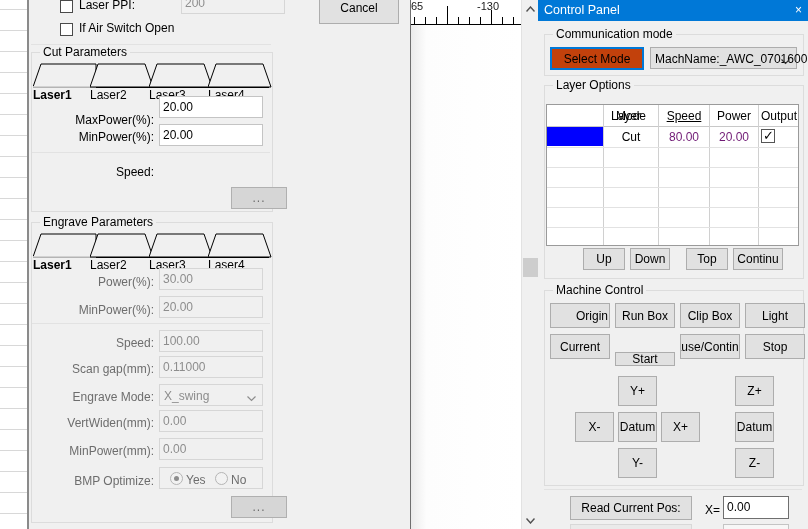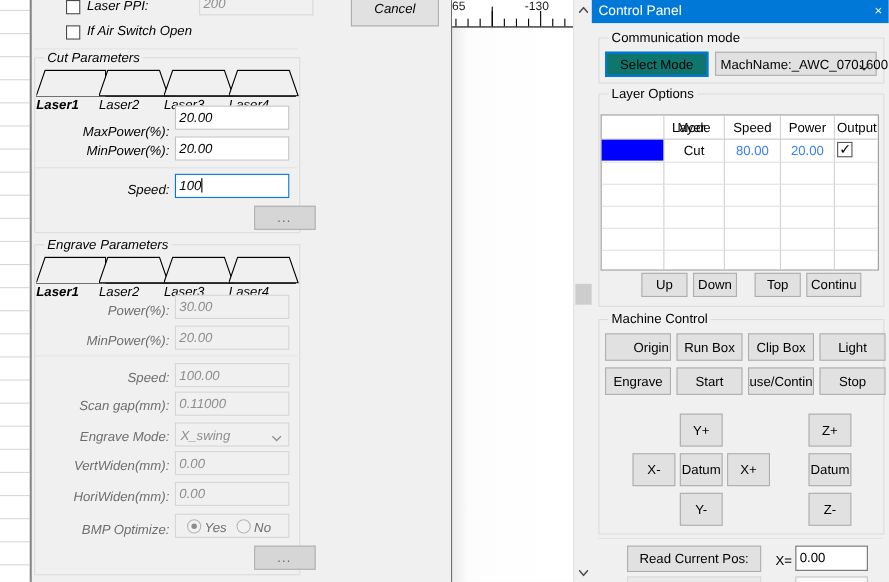--- a/index.html
+++ b/index.html
@@ -9,21 +9,21 @@
     font-family:"Liberation Sans","DejaVu Sans",sans-serif;
     font-size:12px;color:#000;
     -webkit-font-smoothing:none;
   }
   
   #left-grid{position:absolute;left:0;top:0;width:27px;height:529px;background:#fff;}
   #left-grid .gl{position:absolute;left:0;width:27px;height:1px;background:#d8d8d8;}
   #left-divider{position:absolute;left:27px;top:0;width:2px;height:529px;background:#8a8a8a;}
 
   
-  #dialog{position:absolute;left:29px;top:0;width:382px;height:529px;background:#f0f0f0;font-style:italic;}
+  #dialog{position:absolute;left:29px;top:0;width:382px;height:529px;background:#f0f0f0;}
 
   .grp{position:absolute;border:1px solid #dcdcdc;background:transparent;}
   .grp > .grp-title{position:absolute;top:-8px;left:8px;background:#f0f0f0;padding:0 3px;font-size:12px;color:#000;white-space:nowrap;}
 
   .lbl{position:absolute;font-size:12px;color:#000;text-align:right;white-space:nowrap;}
   .lbl.dis{color:#6d6d6d;}
 
   .fld{position:absolute;box-sizing:border-box;border:1px solid #c4c4c4;background:#fff;
        font-family:"Liberation Sans",sans-serif;font-size:12px;color:#000;
        padding:0 3px;line-height:20px;height:22px;white-space:nowrap;overflow:hidden;}
@@ -78,21 +78,21 @@
   #ltable{position:absolute;box-sizing:border-box;border:1px solid #9a9a9a;background:#fff;}
   #ltable .hdr{position:absolute;left:0;top:0;height:22px;width:100%;box-sizing:border-box;border-bottom:1px solid #c8c8c8;}
   #ltable .hcell{position:absolute;top:0;height:21px;display:flex;align-items:center;justify-content:center;font-size:12px;}
   #ltable .vsep{position:absolute;top:0;width:1px;background:#d0d0d0;}
   #ltable .rowsep{position:absolute;left:0;width:100%;height:1px;background:#e2e2e2;}
   #ltable .cell{position:absolute;height:20px;display:flex;align-items:center;justify-content:center;font-size:12px;}
   #ltable .swatch{position:absolute;}
   #ltable .tcbx{position:absolute;width:14px;height:14px;box-sizing:border-box;border:1px solid #555;background:#fff;}
   #ltable .tcbx .chk{position:absolute;left:1px;top:-1px;font-size:13px;line-height:14px;color:#000;}
 
-  .valnum{color:#3b82f6;}
+  .valnum{color:#701a75;}
   .hline{position:absolute;height:1px;background:#e2e2e2;}
 </style>
 </head>
 <body>
 
 <div id="left-grid">
     <div class="gl" style="top: 9px;"></div>
     <div class="gl" style="top: 30px;"></div>
     <div class="gl" style="top: 51px;"></div>
     <div class="gl" style="top: 72px;"></div>
@@ -166,21 +166,20 @@
 
   <div class="lbl" style="left:20px;top:113px;width:105px;">MaxPower(%):</div>
   <div class="fld" style="left:130px;top:96px;width:104px;">20.00</div>
 
   <div class="lbl" style="left:20px;top:130px;width:105px;">MinPower(%):</div>
   <div class="fld" style="left:130px;top:124px;width:104px;">20.00</div>
 
   <div class="hline" style="left:3px;top:152px;width:238px;"></div>
 
   <div class="lbl" style="left:20px;top:165px;width:105px;">Speed:</div>
-  <div class="fld focus" style="left:130px;top:158px;width:104px;"><span>100</span><span class="caret"></span></div>
 
   <div class="btn dots" style="left:202px;top:187px;width:56px;height:22px;">...</div>
 
   <div class="grp" style="left:2px;top:222px;width:240px;height:299px;">
     <span class="grp-title">Engrave Parameters</span>
   </div>
 
   <div class="tabstrip" style="left:4px;top:233px;width:236px;">
     <div class="tabline" style="width:236px;"></div>
     <div class="tabshape" style="left:0px;width:64px;">
@@ -230,21 +229,21 @@
     <span class="carrow">
       <svg width="9" height="6" viewBox="0 0 9 6">
           <polyline points="0.5,0.5 4.5,4.5 8.5,0.5" fill="none" stroke="#8d8d8d" stroke-width="1.2"></polyline>
         </svg>
     </span>
   </div>
 
   <div class="lbl dis" style="left:8px;top:416px;width:117px;">VertWiden(mm):</div>
   <div class="fld dis" style="left:130px;top:410px;width:104px;">0.00</div>
 
-  <div class="lbl dis" style="left:8px;top:444px;width:117px;">HoriWiden(mm):</div>
+  <div class="lbl dis" style="left:8px;top:444px;width:117px;">MinPower(mm):</div>
   <div class="fld dis" style="left:130px;top:438px;width:104px;">0.00</div>
 
   <div class="lbl dis" style="left:18px;top:474px;width:107px;">BMP Optimize:</div>
   <div class="fld dis" style="left:130px;top:467px;width:104px;"></div>
   <div class="radio on" style="left:141px;top:472px;"></div>
   <div class="lbl dis" style="left:157px;top:473px;text-align:left;">Yes</div>
   <div class="radio" style="left:186px;top:472px;"></div>
   <div class="lbl dis" style="left:202px;top:473px;text-align:left;">No</div>
 
   <div class="btn dots" style="left:202px;top:496px;width:56px;height:22px;">...</div>
@@ -286,39 +285,39 @@
 
 <div id="cpanel">
   <div id="cp-title">
     <span class="t">Control Panel</span>
     <span class="x">×</span>
   </div>
 
   <div class="grp" style="left:6px;top:34px;width:258px;height:40px;">
     <span class="grp-title">Communication mode</span>
   </div>
-  <div class="btn" style="left:12px;top:47px;width:94px;height:23px;border:2px solid #0078d7;background:#0f766e;">Select Mode</div>
+  <div class="btn" style="left:12px;top:47px;width:94px;height:23px;border:2px solid #0078d7;background:#c2410c;">Select Mode</div>
   <div class="combo" style="left:112px;top:47px;width:147px;border:1px solid #adadad;background:#e1e1e1;">
     <span class="ctxt" style="color:#000;">MachName:_AWC_0701600F</span>
     <span class="carrow">
       <svg width="9" height="6" viewBox="0 0 9 6">
           <polyline points="0.5,0.5 4.5,4.5 8.5,0.5" fill="none" stroke="#333" stroke-width="1.2"></polyline>
         </svg>
     </span>
   </div>
 
   <div class="grp" style="left:6px;top:85px;width:258px;height:192px;">
     <span class="grp-title">Layer Options</span>
   </div>
 
   <div id="ltable" style="left:8px;top:104px;width:253px;height:142px;">
     <div class="hdr">
       <div class="hcell" style="left:16px;width:56px;padding-left:35px;">Layer</div>
       <div class="hcell" style="left:57px;width:54px;">Mode</div>
-      <div class="hcell" style="left:112px;width:50px;">Speed</div>
+      <div class="hcell" style="left:112px;width:50px;text-decoration:underline;">Speed</div>
       <div class="hcell" style="left:163px;width:48px;">Power</div>
       <div class="hcell" style="left:212px;width:40px;">Output</div>
     </div>
     <div class="vsep" style="left:56px;top:0;height:140px;"></div>
     <div class="vsep" style="left:111px;top:0;height:140px;"></div>
     <div class="vsep" style="left:162px;top:0;height:140px;"></div>
     <div class="vsep" style="left:211px;top:0;height:140px;"></div>
 
     <div class="swatch" style="left:0px;top:22px;width:56px;height:19px;background:#0000ff;"></div>
     <div class="cell" style="left:57px;top:22px;width:54px;">Cut</div>
@@ -342,22 +341,22 @@
 
   <div class="grp" style="left:6px;top:290px;width:258px;height:194px;">
     <span class="grp-title">Machine Control</span>
   </div>
 
   <div class="btn" style="left:12px;top:303px;width:60px;height:25px;padding-left:24px;">Origin</div>
   <div class="btn" style="left:77px;top:303px;width:60px;height:25px;">Run Box</div>
   <div class="btn" style="left:142px;top:303px;width:60px;height:25px;">Clip Box</div>
   <div class="btn" style="left:207px;top:303px;width:60px;height:25px;">Light</div>
 
-  <div class="btn" style="left:12px;top:334px;width:60px;height:25px;">Engrave</div>
-  <div class="btn" style="left:77px;top:334px;width:60px;height:25px;">Start</div>
+  <div class="btn" style="left:12px;top:334px;width:60px;height:25px;">Current</div>
+  <div class="btn" style="left:77px;top:352px;width:60px;height:14px;">Start</div>
   <div class="btn" style="left:142px;top:334px;width:60px;height:25px;">ause/Continu</div>
   <div class="btn" style="left:207px;top:334px;width:60px;height:25px;">Stop</div>
 
   <div class="btn" style="left:80px;top:376px;width:39px;height:30px;">Y+</div>
   <div class="btn" style="left:37px;top:412px;width:39px;height:30px;">X-</div>
   <div class="btn" style="left:80px;top:412px;width:39px;height:30px;">Datum</div>
   <div class="btn" style="left:123px;top:412px;width:39px;height:30px;">X+</div>
   <div class="btn" style="left:80px;top:448px;width:39px;height:30px;">Y-</div>
 
   <div class="btn" style="left:197px;top:376px;width:39px;height:30px;">Z+</div>

